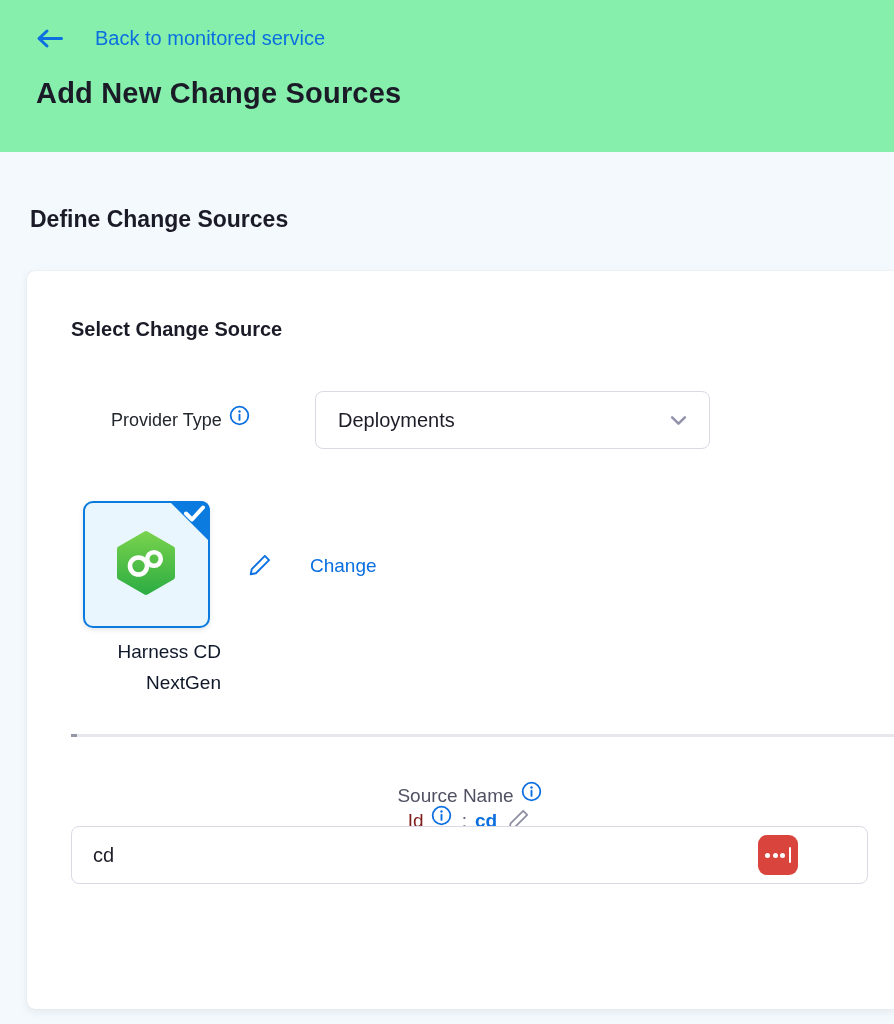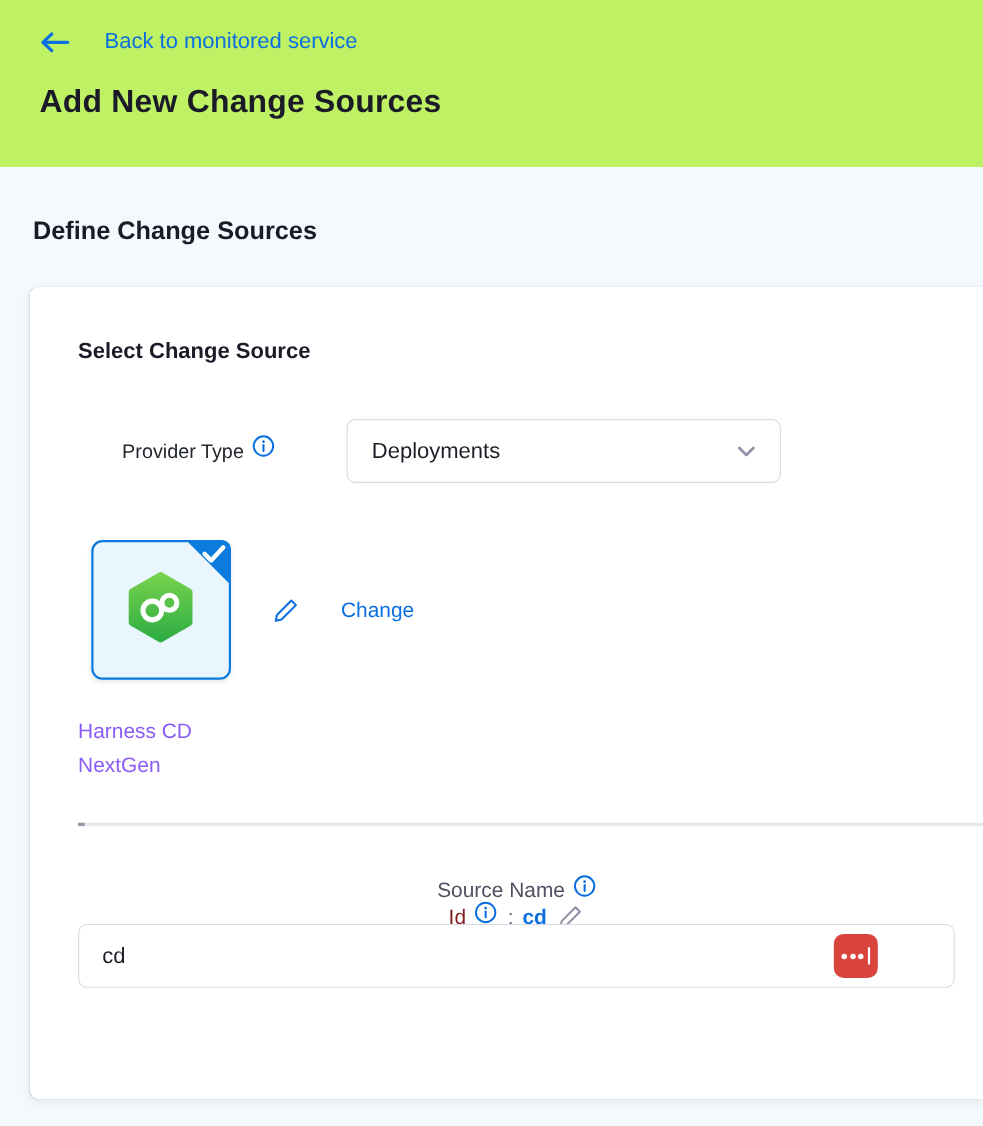--- a/index.html
+++ b/index.html
@@ -9,21 +9,21 @@
     width: 894px;
     height: 1024px;
     overflow: hidden;
     font-family: "Liberation Sans", "DejaVu Sans", sans-serif;
     background: #ffffff;
   }
 
   
   .top-header {
     height: 152px;
-    background: #bef264;
+    background: #86efac;
     padding: 27px 16px 0 35px;
   }
   .back-row {
     display: flex;
     align-items: center;
     cursor: pointer;
     width: max-content;
   }
   .back-row .back-arrow { display: inline-flex; }
   .back-label {
@@ -41,21 +41,21 @@
     letter-spacing: 0.2px;
   }
 
   
   .section {
     height: 872px;
     background: #f4f9fd;
     padding-top: 36px;
   }
   .section-heading {
-    margin: 6px 0 0 30px;
+    margin: 16px 0 0 30px;
     font-size: 23px;
     line-height: 30px;
     font-weight: 700;
     color: #1b1b28;
   }
 
   
   .card {
     margin: 37px 0 0 27px;
     width: 867px;
@@ -137,25 +137,25 @@
     justify-content: center;
     cursor: pointer;
     box-shadow: 0 2px 5px rgba(96,97,112,0.16);
   }
   .tile-corner {
     position: absolute;
     top: -2px;
     right: -2px;
   }
   .tile-caption {
-    margin-top: 32px;
+    margin-top: 8px;
     font-size: 19px;
     line-height: 31px;
-    color: #8b5cf6;
-    text-align: left;
+    color: #0f172a;
+    text-align: right;
   }
   .change-link {
     display: flex;
     align-items: center;
     margin-left: 27px;
     margin-top: 51px;
     cursor: pointer;
     background: none; border: none; padding: 0; gap: 28px;
   }
   .change-label {

